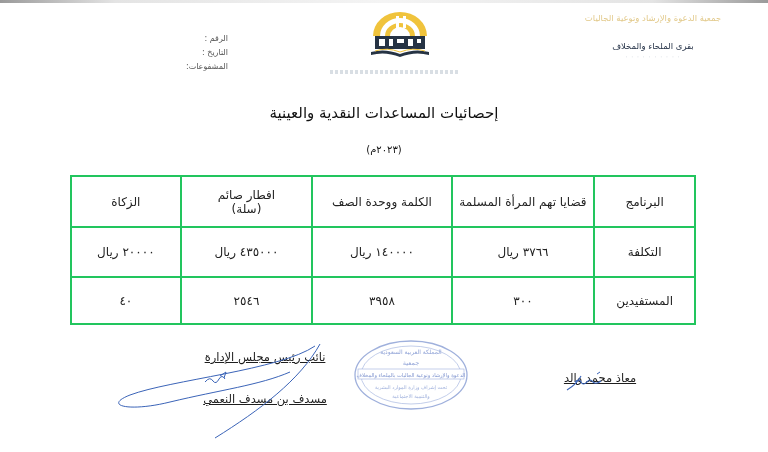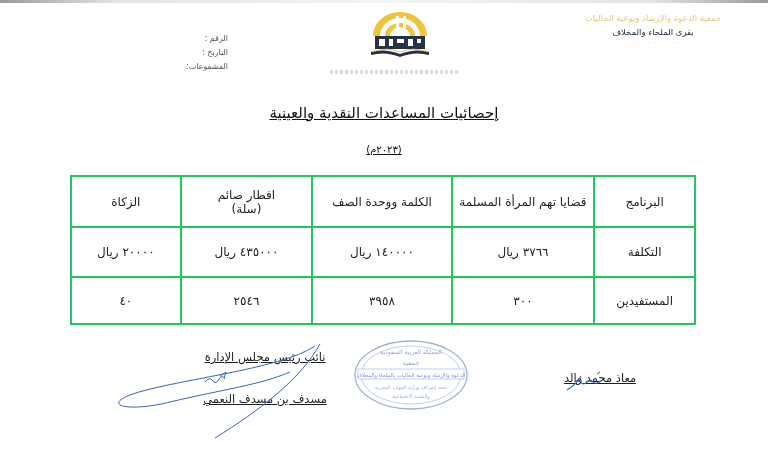--- a/index.html
+++ b/index.html
@@ -6,27 +6,27 @@
   body {
     width: 768px; height: 452px; position: relative; overflow: hidden;
     background: #ffffff; font-family: "DejaVu Sans", sans-serif; color: #1a1a1a;
   }
   .topshade { position:absolute; left:0; top:0; width:768px; height:3px;
     background: linear-gradient(90deg,#9a9a9a,#e4e4e4 15%,#f4f4f4 50%,#e4e4e4 85%,#9a9a9a); }
   .meta { position:absolute; left:158px; top:12px; width:70px; direction:rtl; text-align:right;
     font-size:8px; color:#555; line-height:14px;margin-top:20px; }
   .org { position:absolute; right:20px; top:13px; width:190px; direction:rtl; text-align:center; }
   .org .l1 { font-size:8.5px; color:#e2c98a;text-align:center; }
-  .org .l2 { font-size:8.5px; color:#253247; margin-top:4px; }
+  .org .l2 { font-size:8.5px; color:#253247; margin-top:18px; }
   .org .dots { font-size:6px; color:#c9cfd6; margin-top:2px; letter-spacing:1px; }
   .org .l3 { font-size:7px; color:#9aa0a8; margin-top:1px; }
   .logo { position:absolute; left:365px; top:10px; width:70px; height:50px; }
   .logo-sub { position:absolute; left:330px; top:70px; width:130px; height:4px;
     background: repeating-linear-gradient(90deg,#cfd6dd 0 3px,#fff 3px 5px); opacity:.8; }
-  .title { position:absolute; left:0; width:768px; text-align:center; direction:rtl;text-decoration:underline; }
+  .title { position:absolute; left:0; width:768px; text-align:center; direction:rtl; }
   .t1 { top:104px; font-size:15px; color:#111; }
   .t2 { top:144px; font-size:10px; color:#111; }
   table.stats { position:absolute; left:70px; top:175px; width:626px; height:144px;
     border-collapse:collapse; direction:rtl; font-size:12px; color:#222; }
   table.stats td { border:2px solid #22c55e; text-align:center; vertical-align:middle; padding:0; }
   table.stats tr.r1 td { height:49px; }
   table.stats tr.r2 td { height:48px; }
   table.stats tr.r3 td { height:45px; }
   .sig { position:absolute; direction:rtl; text-align:center; font-size:11.5px; color:#1e1e1e;text-decoration:underline; }
   .sig-right { left:545px; top:351px; width:110px; }

